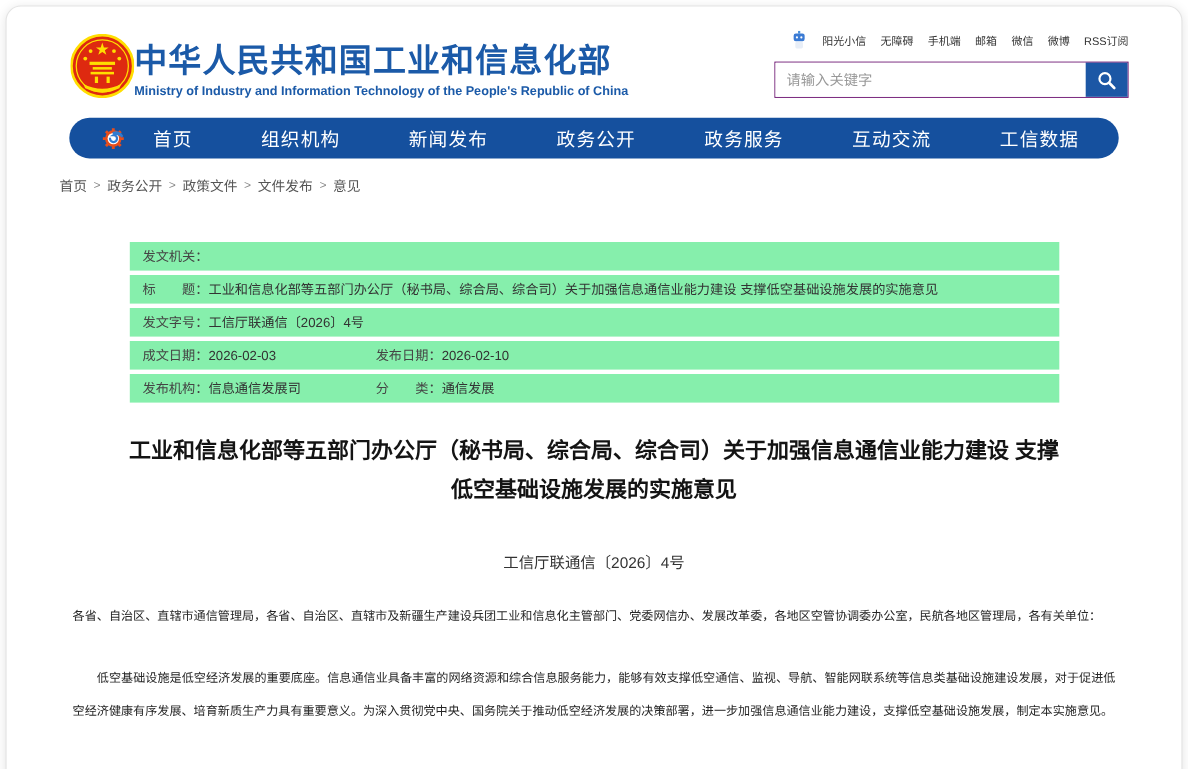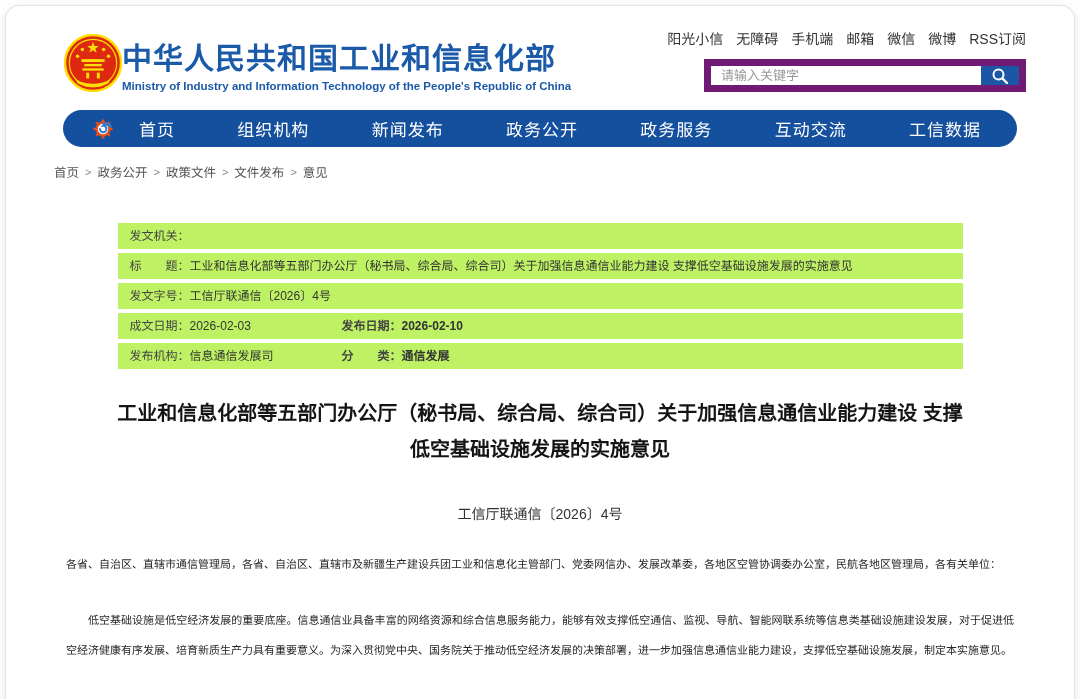--- a/index.html
+++ b/index.html
@@ -10,43 +10,43 @@
     box-shadow:0 2px 10px rgba(0,0,0,.10); overflow:hidden;
   }
   
   .header{ display:flex; justify-content:space-between; padding:18px 48px 12px 58px; }
   .brand{ display:flex; align-items:flex-end; }
   .emblem{ width:58px; height:58px; flex:0 0 auto; }
   .brand-text{ padding-top:2px; }
   .site-name{ font-size:30px; font-weight:bold; color:#1b5aa8; letter-spacing:1px; line-height:34px; }
   .site-name-en{ font-size:11.5px; font-weight:bold; color:#1b5aa8; margin-top:4px; }
   .header-right{ width:322px; padding-top:4px; }
-  .top-links{ display:flex; align-items:center; justify-content:flex-end; gap:13px; font-size:14px; color:#333; white-space:nowrap; }
+  .top-links{ display:flex; align-items:center; justify-content:flex-end; gap:13px; font-size:10px; color:#333; white-space:nowrap; }
   .top-links a{ color:#333; text-decoration:none; cursor:pointer; }
   .mascot{ width:15px; height:17px; display:inline-block; }
-  .search-box{ margin-top:11px; display:flex; height:33px; border:7px solid #701a75; background:#fff; }
+  .search-box{ margin-top:11px; display:flex; height:33px; border:1px solid #701a75; background:#fff; }
   .search-box input{ flex:1; border:none; outline:none; padding:0 10px; font-size:13px; color:#333; font-family:"Liberation Sans",sans-serif; }
   .search-box input::placeholder{ color:#999; }
   .search-btn{ width:38px; height:100%; background:#1c57a5; border:none; cursor:pointer; display:flex; align-items:center; justify-content:center; }
   
   .nav{ margin:6px 57px 0 57px; height:37px; background:#15509e; border-radius:19px;
         display:flex; align-items:center; padding:0 30px 0 28px; }
   .nav-logo{ width:26px; height:26px; margin-right:16px; }
   .nav-items{ flex:1; display:flex; justify-content:space-between; align-items:center; }
   .nav-item{ color:#fff; font-size:17px; letter-spacing:1px; text-decoration:none; cursor:pointer; padding:0 6px; }
   
   .breadcrumb{ padding:15px 0 0 48px; font-size:12.5px; color:#555; display:flex; gap:6px; align-items:center; }
   .breadcrumb a{ color:#555; text-decoration:none; cursor:pointer; }
   .crumb-sep{ color:#888; font-size:11px; }
   
   .meta-table{ width:845px; margin:42px auto 0 auto; font-size:12px; color:#333; }
-  .meta-row{ background:#bef264; min-height:26px; display:flex; align-items:center; padding:5px 12px; margin-bottom:4px; line-height:16px; }
+  .meta-row{ background:#86efac; min-height:26px; display:flex; align-items:center; padding:5px 12px; margin-bottom:4px; line-height:16px; }
   .meta-label{ color:#444; white-space:nowrap; }
   .meta-pair-1{ width:212px; display:flex; flex:0 0 auto; }
-  .meta-pair-2{ display:flex;font-weight:bold; }
+  .meta-pair-2{ display:flex; }
   
   .doc{ padding:0 60px; }
   .doc-title{ width:860px; margin:26px auto 0 auto; text-align:center; font-size:20px; font-weight:bold; color:#141414; line-height:36px; font-family:"Liberation Sans",sans-serif; }
   .doc-number{ text-align:center; font-size:14px; color:#333; margin-top:36px; }
   .doc-body p{ font-size:11px; color:#262626; line-height:30px; margin-top:26px; text-align:justify; }
   .doc-body p.indent{ text-indent:2em; }
 </style>
 </head>
 <body>
 

